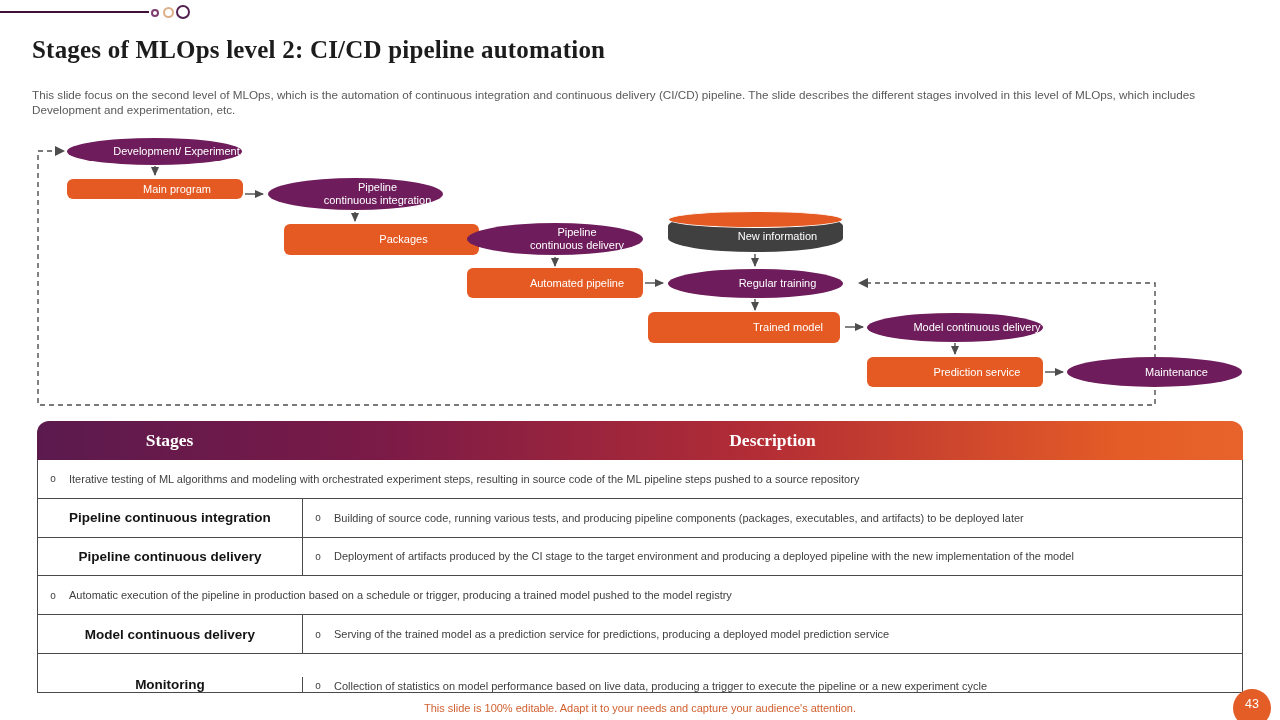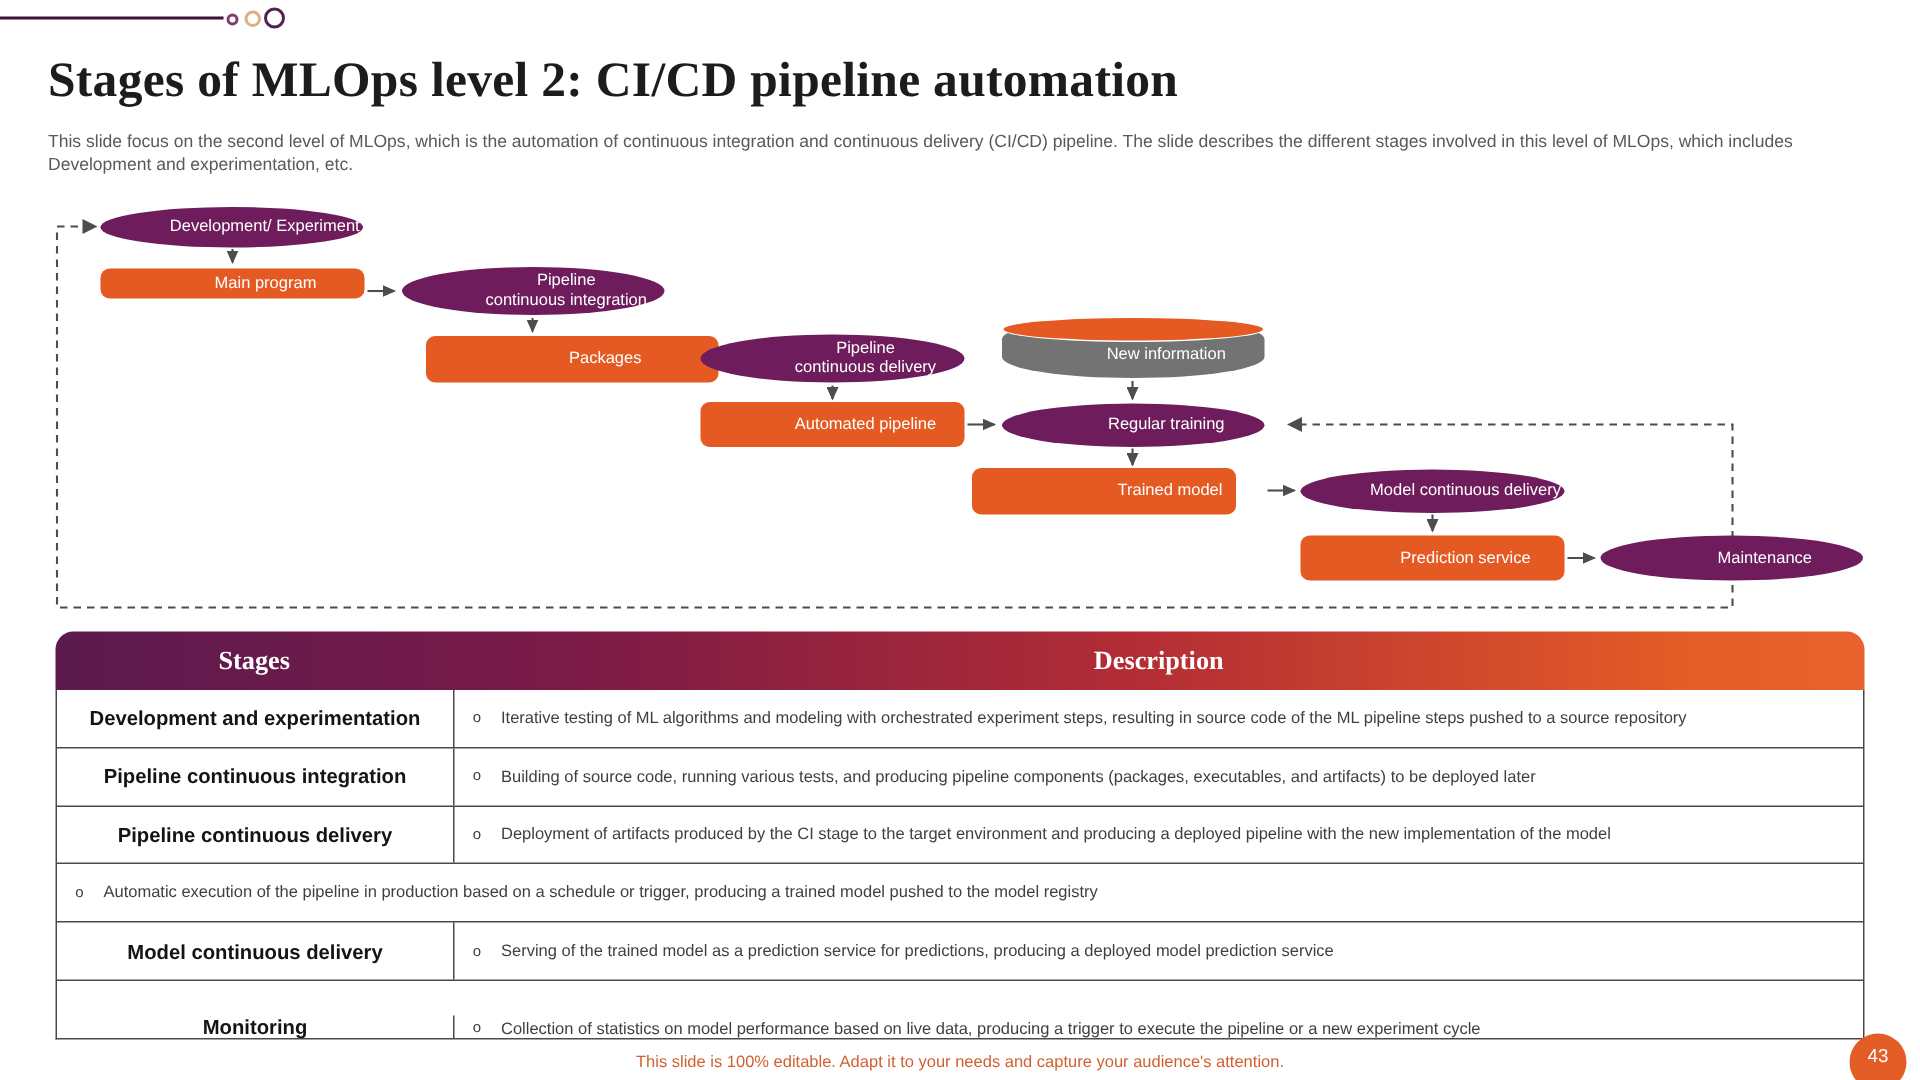--- a/index.html
+++ b/index.html
@@ -6,32 +6,32 @@
   .page{position:relative;width:1280px;height:720px;background:#fff;overflow:hidden;}
 
   
   .deco-line{position:absolute;left:0;top:11px;width:149px;height:2px;background:#3F1038;}
   .ring{position:absolute;border-radius:50%;background:#fff;box-sizing:border-box;}
   .ring1{left:151px;top:9px;width:8px;height:8px;border:2px solid #7E3E6E;}
   .ring2{left:163px;top:7px;width:11px;height:11px;border:2px solid #DDAF88;}
   .ring3{left:176px;top:5px;width:14px;height:14px;border:2px solid #532052;}
 
   .title{position:absolute;left:32px;top:36px;width:1100px;
-         font-family:"Liberation Serif",serif;font-weight:bold;font-size:33px;color:#1C1C1C;letter-spacing:.2px;}
+         font-family:"Liberation Serif",serif;font-weight:bold;font-size:25px;color:#1C1C1C;letter-spacing:.2px;}
   .subtitle{position:absolute;left:32px;top:88px;width:1198px;font-size:11.7px;line-height:1.25;color:#595959;}
 
   
   .flow{position:absolute;left:0;top:130px;width:1280px;height:285px;}
   .flow svg{position:absolute;left:0;top:0;z-index:0;}
   .node{position:absolute;z-index:1;display:flex;align-items:center;justify-content:center;
         color:#fff;font-size:11px;line-height:1.18;text-align:center;box-sizing:border-box;}
   .node span{white-space:pre-line;margin-left:44px;}
   .ell{background:#6E1C5B;border-radius:50%;}
   .rect{background:#E45A22;border-radius:6px;}
-  .cyl{background:#737373;border-radius:50%/14px;}
+  .cyl{background:#404040;border-radius:50%/14px;}
   .cyl-top{position:absolute;top:-1px;left:0;width:100%;height:17px;border-radius:50%;
            background:#E45A22;border:1px solid #fff;box-sizing:border-box;}
   .cyl span{position:relative;top:4px;}
 
   
   .table-wrap{position:absolute;left:37px;top:421px;width:1206px;}
   .thead{height:39px;display:flex;align-items:center;border-radius:12px 12px 0 0;
          background:linear-gradient(90deg,#5B1A4E 0%,#7A1A47 28%,#B32D35 60%,#E45C26 90%,#E8632C 100%);
          font-family:"Liberation Serif",serif;font-weight:bold;font-size:17.5px;color:#fff;}
   .th-stage{width:265px;text-align:center;}
@@ -107,42 +107,41 @@
     <div class="node rect" style="left:467px;top:138px;width:176px;height:30px;">
       <span>Automated pipeline</span>
     </div>
     <div class="node cyl" style="left:668px;top:82px;width:175px;height:40px;">
       <div class="cyl-top"></div>
       <span>New information</span>
     </div>
     <div class="node ell" style="left:668px;top:139px;width:175px;height:29px;">
       <span>Regular training</span>
     </div>
-    <div class="node rect" style="left:648px;top:182px;width:176px;height:31px;padding-left:44px;">
+    <div class="node rect" style="left:648px;top:182px;width:192px;height:31px;padding-left:44px;">
       <span>Trained model</span>
     </div>
     <div class="node ell" style="left:867px;top:183px;width:176px;height:29px;">
       <span>Model continuous delivery</span>
     </div>
     <div class="node rect" style="left:867px;top:227px;width:176px;height:30px;">
       <span>Prediction service</span>
     </div>
     <div class="node ell" style="left:1067px;top:227px;width:175px;height:30px;">
       <span>Maintenance</span>
     </div>
   </div>
 
   <div class="table-wrap">
     <div class="thead">
       <div class="th-stage">Stages</div>
       <div class="th-desc">Description</div>
     </div>
     <div class="tbody">
       <div class="trow">
-        <div class="td-stage">Development and experimentation</div>
         <div class="td-desc">
           <span class="bullet">o</span>
           <span>Iterative testing of ML algorithms and modeling with orchestrated experiment steps, resulting in source code of the ML pipeline steps pushed to a source repository</span>
         </div>
       </div>
       <div class="trow">
         <div class="td-stage">Pipeline continuous integration</div>
         <div class="td-desc">
           <span class="bullet">o</span>
           <span>Building of source code, running various tests, and producing pipeline components (packages, executables, and artifacts) to be deployed later</span>

